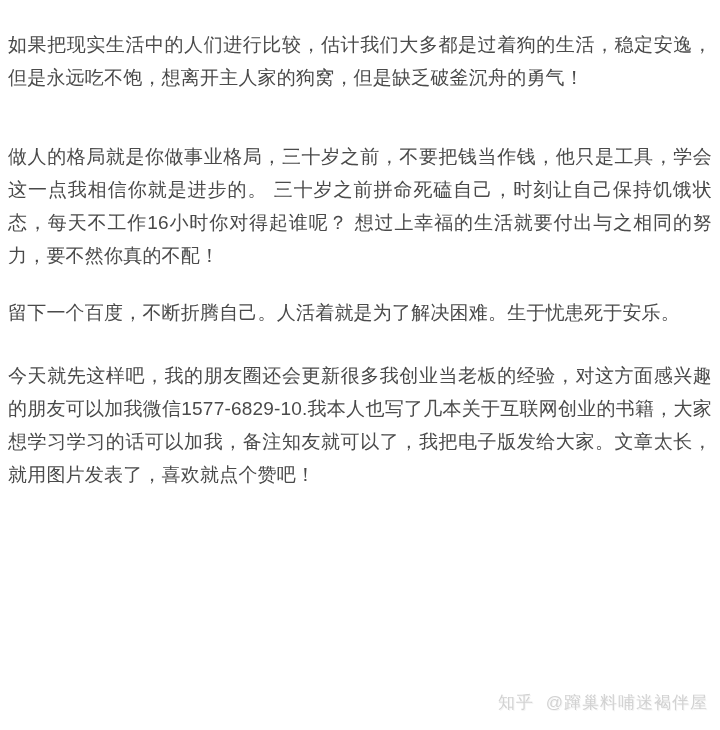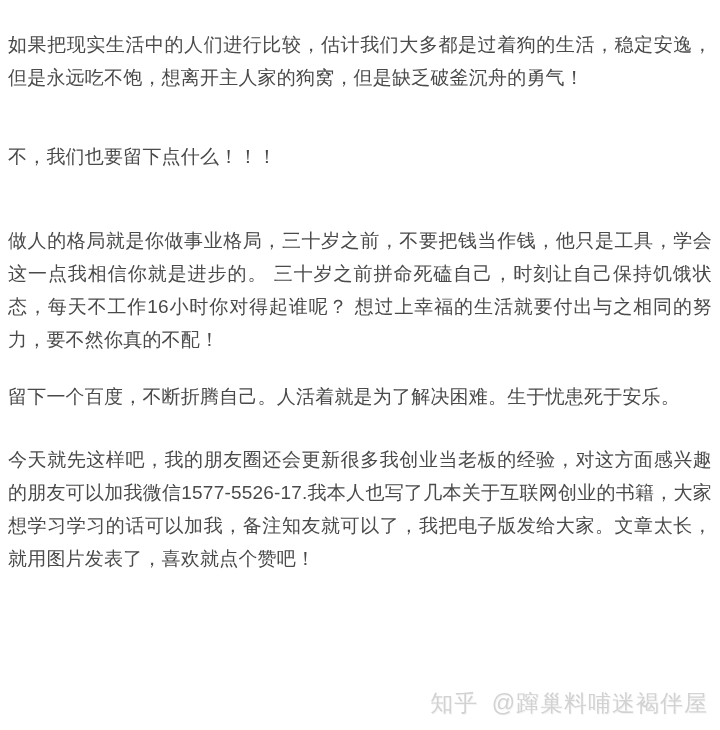--- a/index.html
+++ b/index.html
@@ -35,47 +35,46 @@
     margin: 0;
   }
   .gap-lg { margin-bottom: 46px !important; }
   .gap-xl { margin-bottom: 51px !important; }
   .gap-md { margin-bottom: 24px !important; }
   .gap-sm { margin-bottom: 30px !important; }
   .watermark {
     position: absolute;
     top: 691px;
     right: 12px;
-    font-size: 23px;
+    font-size: 17px;
     line-height: 24px;
     color: #d2d2d2;
     letter-spacing: 1px;
     white-space: nowrap;
     text-shadow: 1px 1px 0 #f5f5f5;
   }
   .watermark .handle {
     margin-left: 6px;
   }
 </style>
 </head>
 <body>
 
 <div class="page">
 
   <div class="article">
     <p class="gap-lg">如果把现实生活中的人们进行比较，估计我们大多都是过着狗的生活，稳定安逸，但是永远吃不饱，想离开主人家的狗窝，但是缺乏破釜沉舟的勇气！</p>
 
 
-    <p class="gap-xl">不，我们也要留下点什么！！！</p>
 
     <p class="gap-md">做人的格局就是你做事业格局，三十岁之前，不要把钱当作钱，他只是工具，学会这一点我相信你就是进步的。 三十岁之前拼命死磕自己，时刻让自己保持饥饿状态，每天不工作16小时你对得起谁呢？ 想过上幸福的生活就要付出与之相同的努力，要不然你真的不配！</p>
 
     <p class="gap-sm">留下一个百度，不断折腾自己。人活着就是为了解决困难。生于忧患死于安乐。</p>
 
-    <p>今天就先这样吧，我的朋友圈还会更新很多我创业当老板的经验，对这方面感兴趣的朋友可以加我微信1577-5526-17.我本人也写了几本关于互联网创业的书籍，大家想学习学习的话可以加我，备注知友就可以了，我把电子版发给大家。文章太长，就用图片发表了，喜欢就点个赞吧！</p>
+    <p>今天就先这样吧，我的朋友圈还会更新很多我创业当老板的经验，对这方面感兴趣的朋友可以加我微信1577-6829-10.我本人也写了几本关于互联网创业的书籍，大家想学习学习的话可以加我，备注知友就可以了，我把电子版发给大家。文章太长，就用图片发表了，喜欢就点个赞吧！</p>
   </div>
 
   <div class="watermark">
     <span>知乎</span>
     <span class="handle">@蹿巢料哺迷褐伴屋</span>
   </div>
 
 </div>
 
 </body></html>

